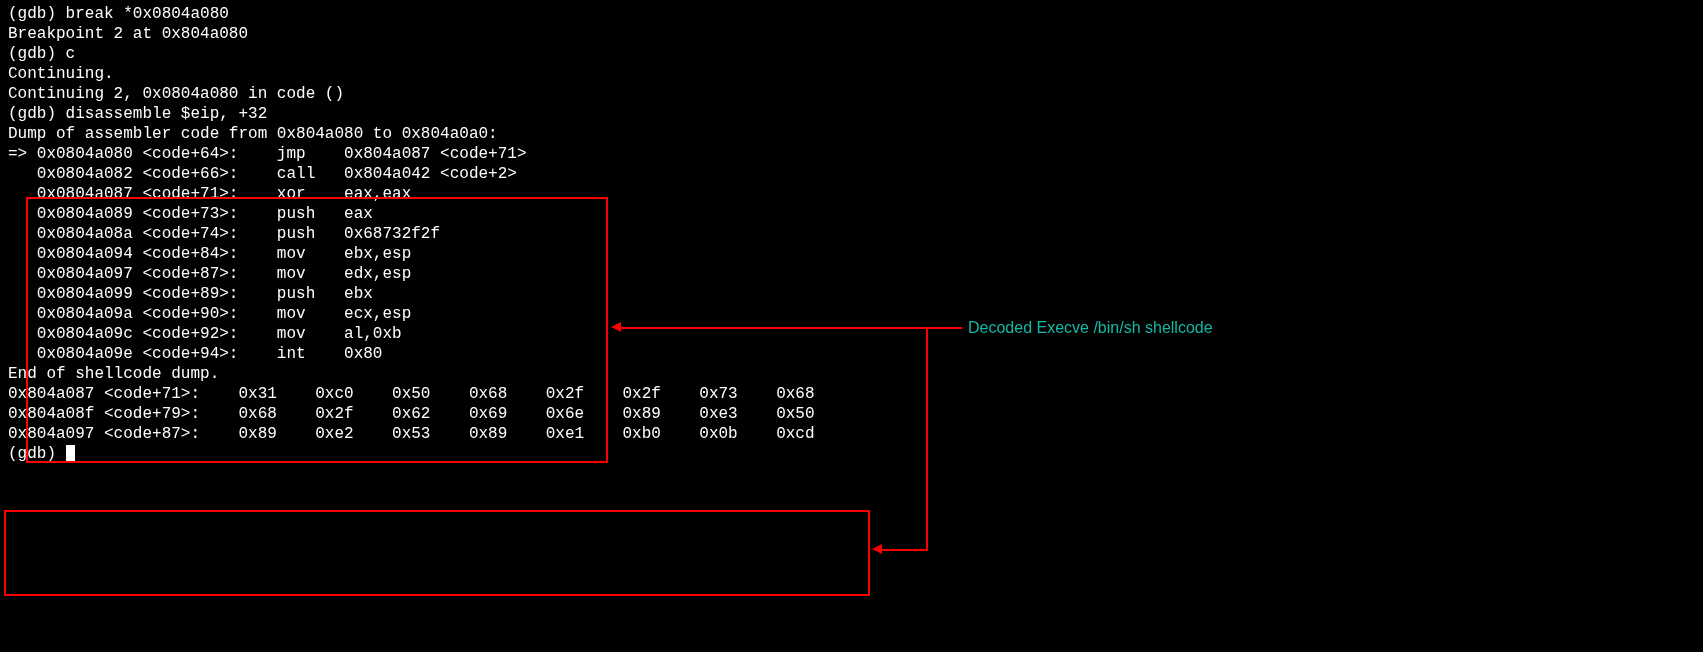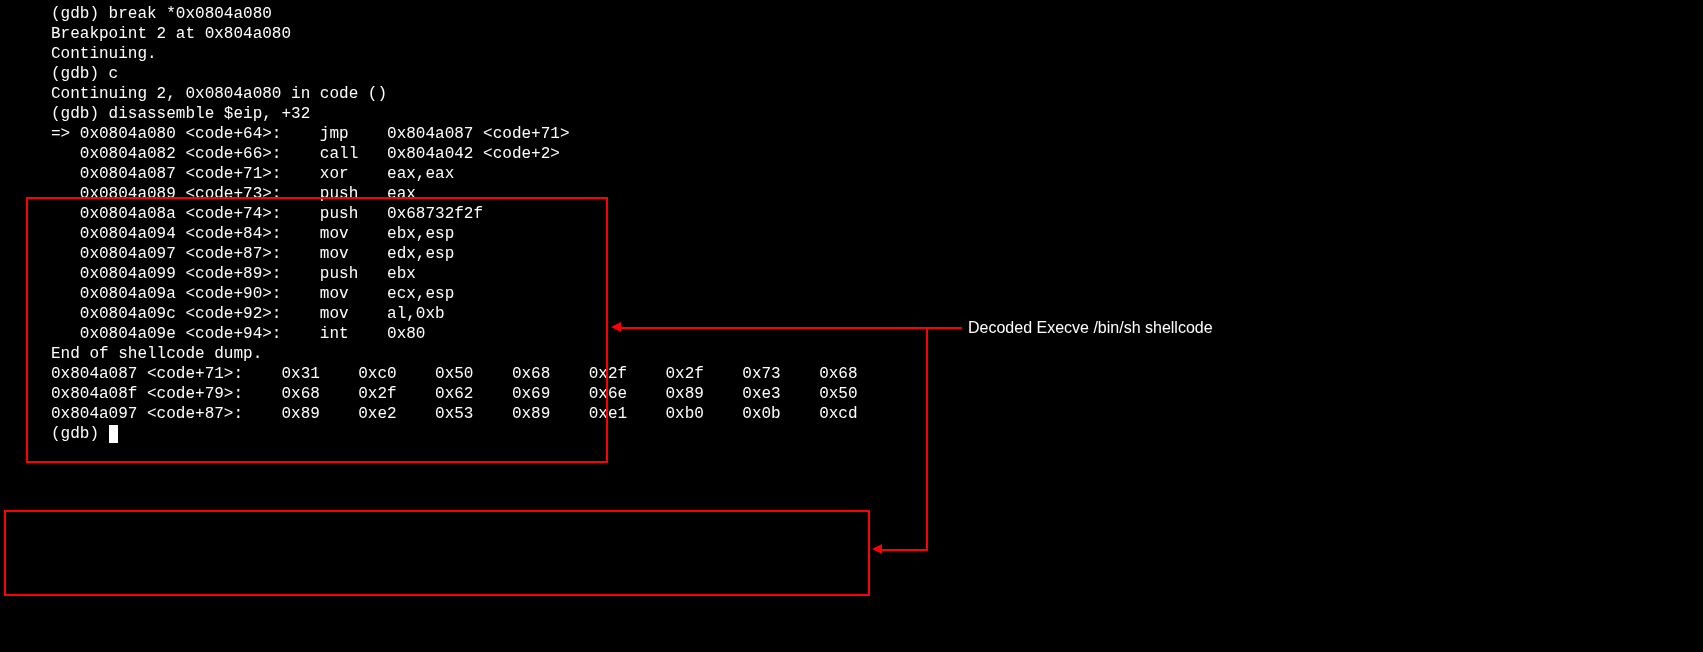--- a/index.html
+++ b/index.html
@@ -9,34 +9,34 @@
     color: #fff;
     font-family: "Consolas", "Courier New", monospace;
     font-size: 16px;
     line-height: 1.25;
     width: 1703px;
     height: 652px;
     box-sizing: border-box;
     overflow: hidden;
     position: relative;
   }
-  .line { white-space: pre; margin-left: 43px; }
+  .line { white-space: pre; }
   .highlight-box1 {
     position: absolute;
     border: 2px solid #ff0000;
     pointer-events: none;
   }
   .highlight-box2 {
     position: absolute;
     border: 2px solid #ff0000;
     pointer-events: none;
   }
   .annotation {
     position: absolute;
-    color: #ffffff;
+    color: #14b8a6;
     font-family: Arial, sans-serif;
     font-size: 16px;
   }
   .arrow-line {
     position: absolute;
     background: #ff0000;
     pointer-events: none;
   }
   .arrow-head-left {
     position: absolute;
@@ -53,25 +53,26 @@
     background: #fff;
     vertical-align: text-bottom;
   }
 </style>
 </head>
 <body>
 
 <div id="terminal">
     <div class="line">(gdb) break *0x0804a080</div>
     <div class="line">Breakpoint 2 at 0x804a080</div>
+    <div class="line">(gdb) c</div>
     <div class="line">Continuing.</div>
-    <div class="line">(gdb) c</div>
     <div class="line"></div>
     <div class="line">Continuing 2, 0x0804a080 in code ()</div>
     <div class="line">(gdb) disassemble $eip, +32</div>
+    <div class="line">Dump of assembler code from 0x804a080 to 0x804a0a0:</div>
     <div class="line">=&gt; 0x0804a080 &lt;code+64&gt;:    jmp    0x804a087 &lt;code+71&gt;</div>
     <div class="line">   0x0804a082 &lt;code+66&gt;:    call   0x804a042 &lt;code+2&gt;</div>
     <div class="line">   0x0804a087 &lt;code+71&gt;:    xor    eax,eax</div>
     <div class="line">   0x0804a089 &lt;code+73&gt;:    push   eax</div>
     <div class="line">   0x0804a08a &lt;code+74&gt;:    push   0x68732f2f</div>
     <div class="line">   0x0804a094 &lt;code+84&gt;:    mov    ebx,esp</div>
     <div class="line">   0x0804a097 &lt;code+87&gt;:    mov    edx,esp</div>
     <div class="line">   0x0804a099 &lt;code+89&gt;:    push   ebx</div>
     <div class="line">   0x0804a09a &lt;code+90&gt;:    mov    ecx,esp</div>
     <div class="line">   0x0804a09c &lt;code+92&gt;:    mov    al,0xb</div>

